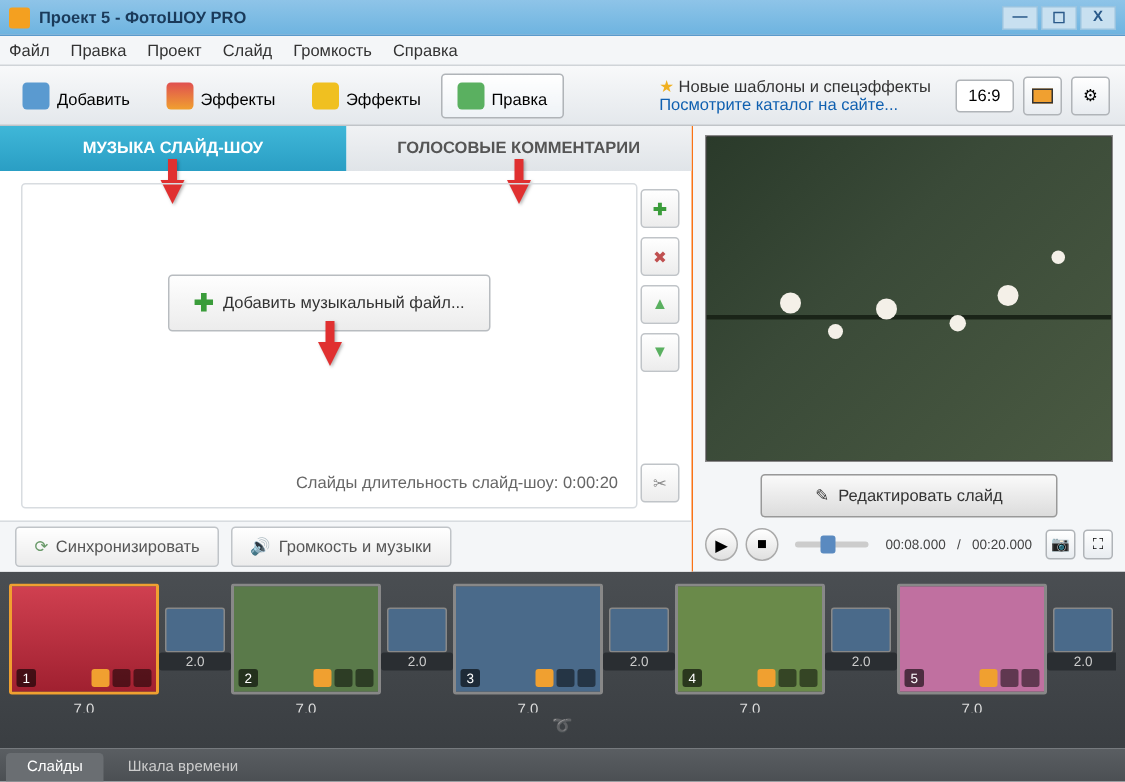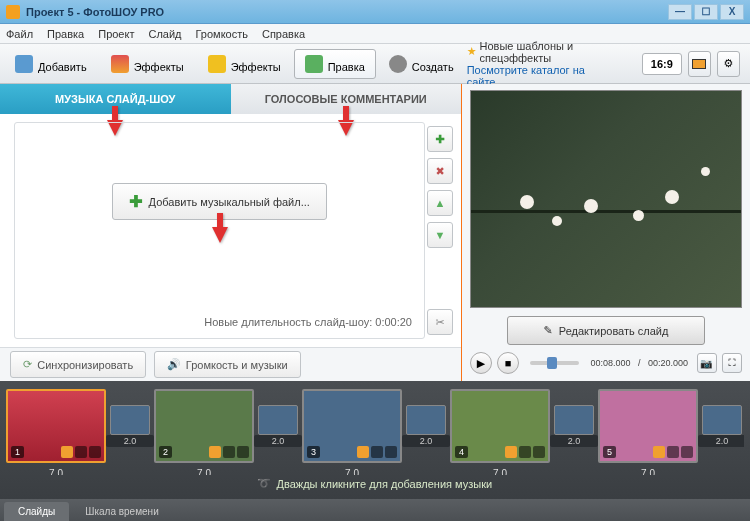--- a/index.html
+++ b/index.html
@@ -11,21 +11,21 @@
 .menubar{height:20px;background:#f4f6f8;display:flex;align-items:center;padding:0 6px;gap:14px;border-bottom:1px solid #d0d4d8}
 .menubar span{color:#333;cursor:default}
 .toolbar{height:40px;background:linear-gradient(#f8f9fa,#e4e8ec);border-bottom:1px solid #c0c4c8;display:flex;align-items:center;padding:0 4px}
 .tbtn{display:flex;align-items:flex-end;gap:5px;padding:5px 10px;border:1px solid transparent;border-radius:3px;margin-right:2px}
 .tbtn.active{background:linear-gradient(#fff,#eef2f6);border-color:#b0b4b8}
 .tbtn .ticon{width:18px;height:18px;border-radius:3px}
 .tright{margin-left:auto;display:flex;align-items:center;gap:6px;padding-right:6px}
 .promo{display:flex;flex-direction:column;font-size:10px;margin-right:10px}
 .promo .l1{color:#333;display:flex;align-items:center;gap:3px}
 .promo .l2{color:#1060b0;}
-.ratio{border:1px solid #b0b4b8;padding:4px 8px;background:#fff;border-radius:3px;font-weight:bold}
+.ratio{border:1px solid #b0b4b8;padding:4px 8px;background:#fff;border-radius:3px;font-weight:normal}
 .sqbtn{width:26px;height:26px;border:1px solid #b0b4b8;background:linear-gradient(#fff,#e8ecf0);border-radius:3px;display:flex;align-items:center;justify-content:center}
 .main{display:flex;height:297px}
 .left{width:462px;background:#fff;display:flex;flex-direction:column;border-right:1px solid #f97316}
 .tabs{height:30px;display:flex}
 .tab{flex:1;display:flex;align-items:center;justify-content:center;font-size:10px;font-weight:bold;position:relative}
 .tab.act{background:linear-gradient(#3fb7d8,#2a9ec4);color:#fff}
 .tab.inact{background:linear-gradient(#f0f2f4,#e0e4e8);color:#555}
 .arrow{position:absolute;width:0;height:0;border-left:8px solid transparent;border-right:8px solid transparent;border-top:16px solid #e03030;filter:drop-shadow(1px 1px 1px rgba(0,0,0,.3))}
 .arrow::before{content:"";position:absolute;left:-3px;top:-30px;width:6px;height:16px;background:#e03030}
 .tab .arrow{top:calc(100% + 6px)}
@@ -100,24 +100,20 @@
       <span>Эффекты</span>
     </div>
   <div class="tbtn">
       <div class="ticon" style="background:#f0c020"></div>
       <span>Эффекты</span>
     </div>
   <div class="tbtn active">
       <div class="ticon" style="background:#5ab060"></div>
       <span>Правка</span>
     </div>
-  <div class="tbtn">
-      <div class="ticon" style="background:#888;border-radius:50%"></div>
-      <span>Создать</span>
-    </div>
   <div class="tright">
     <div class="promo">
       <div class="l1">
           <span class="star">★</span>
           <span>Новые шаблоны и спецэффекты</span>
         </div>
       <div class="l2">Посмотрите каталог на сайте...</div>
     </div>
     <div class="ratio">16:9</div>
     <div class="sqbtn">
@@ -142,21 +138,21 @@
         </div>
     </div>
     <div class="panel">
       <div class="pmain">
         <div class="addmusic">
           <span class="plus">✚</span>
           <span>Добавить музыкальный файл...</span>
           <div class="arrow"></div>
         </div>
         <div class="durinfo">
-          <div>Новые длительность слайд-шоу: 0:00:20</div>
+          <div>Слайды длительность слайд-шоу: 0:00:20</div>
         </div>
       </div>
       <div class="sidebar">
         <div class="sbtn">
             <span style="color:#3a9c3a;font-weight:bold">✚</span>
           </div>
         <div class="sbtn">
             <span style="color:#c05050">✖</span>
           </div>
         <div class="sbtn">
@@ -286,20 +282,19 @@
         </div>
         <div class="sdur">7.0</div>
       </div>
       <div class="trans">
         <div class="tthumb"></div>
         <div class="tdur">2.0</div>
       </div>
     </div>
   <div class="hint">
       <span style="color:#8ac060">➰</span>
-      <span>Дважды кликните для добавления музыки</span>
     </div>
 </div>
 
 <div class="bottombar">
   <div class="btab act">Слайды</div>
   <div class="btab">Шкала времени</div>
 </div>
 
 </body></html>

